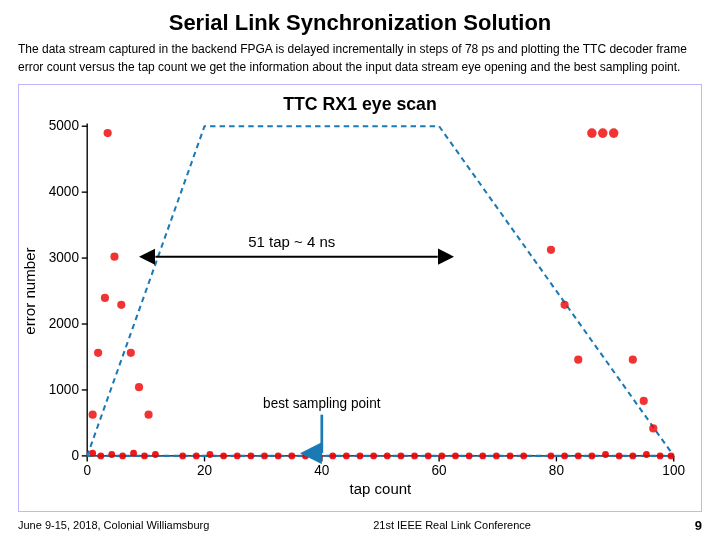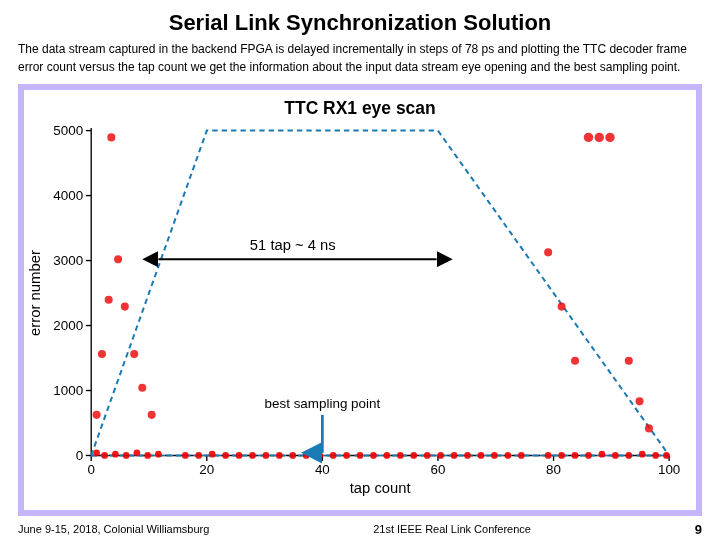--- a/index.html
+++ b/index.html
@@ -33,21 +33,21 @@
       color: #000;
     }
     .content-row {
       display: flex;
       flex-direction: row;
       flex: 1;
       gap: 8px;
     }
     .chart-area {
       flex: 1;
-      border: 6px solid #c4b5fd;
+      border: 1px solid #c4b5fd;
       background: #fff;
       position: relative;
     }
     .sidebar-text {
       width: 178px;
       font-size: 11px;
       line-height: 1.5;
       color: #000;
       padding-top: 10px;
     }

